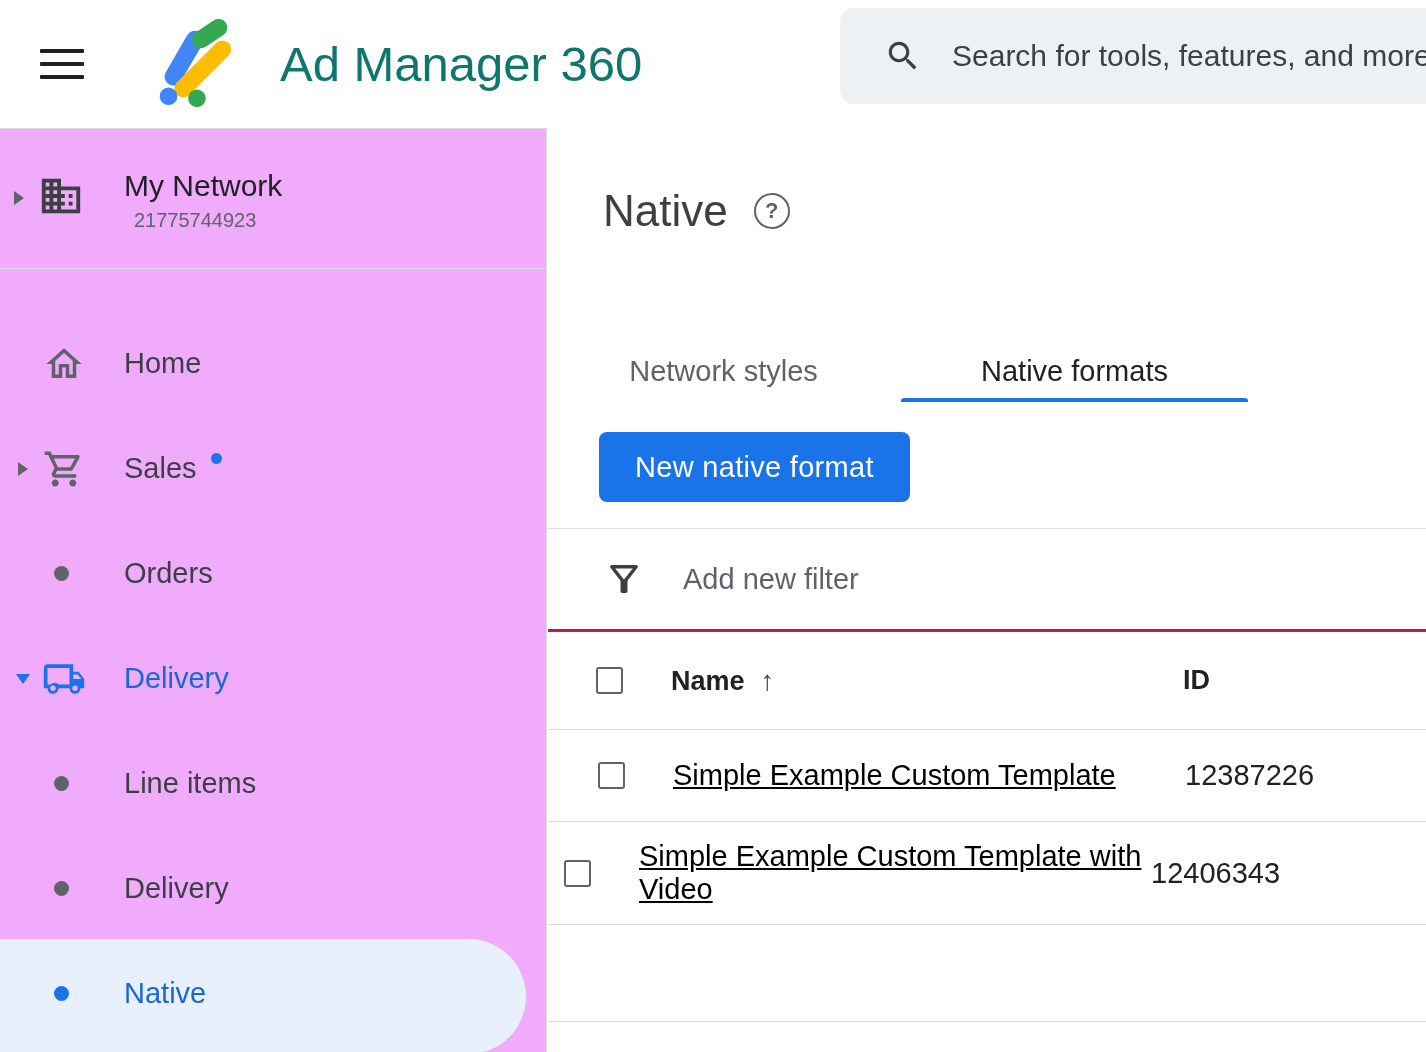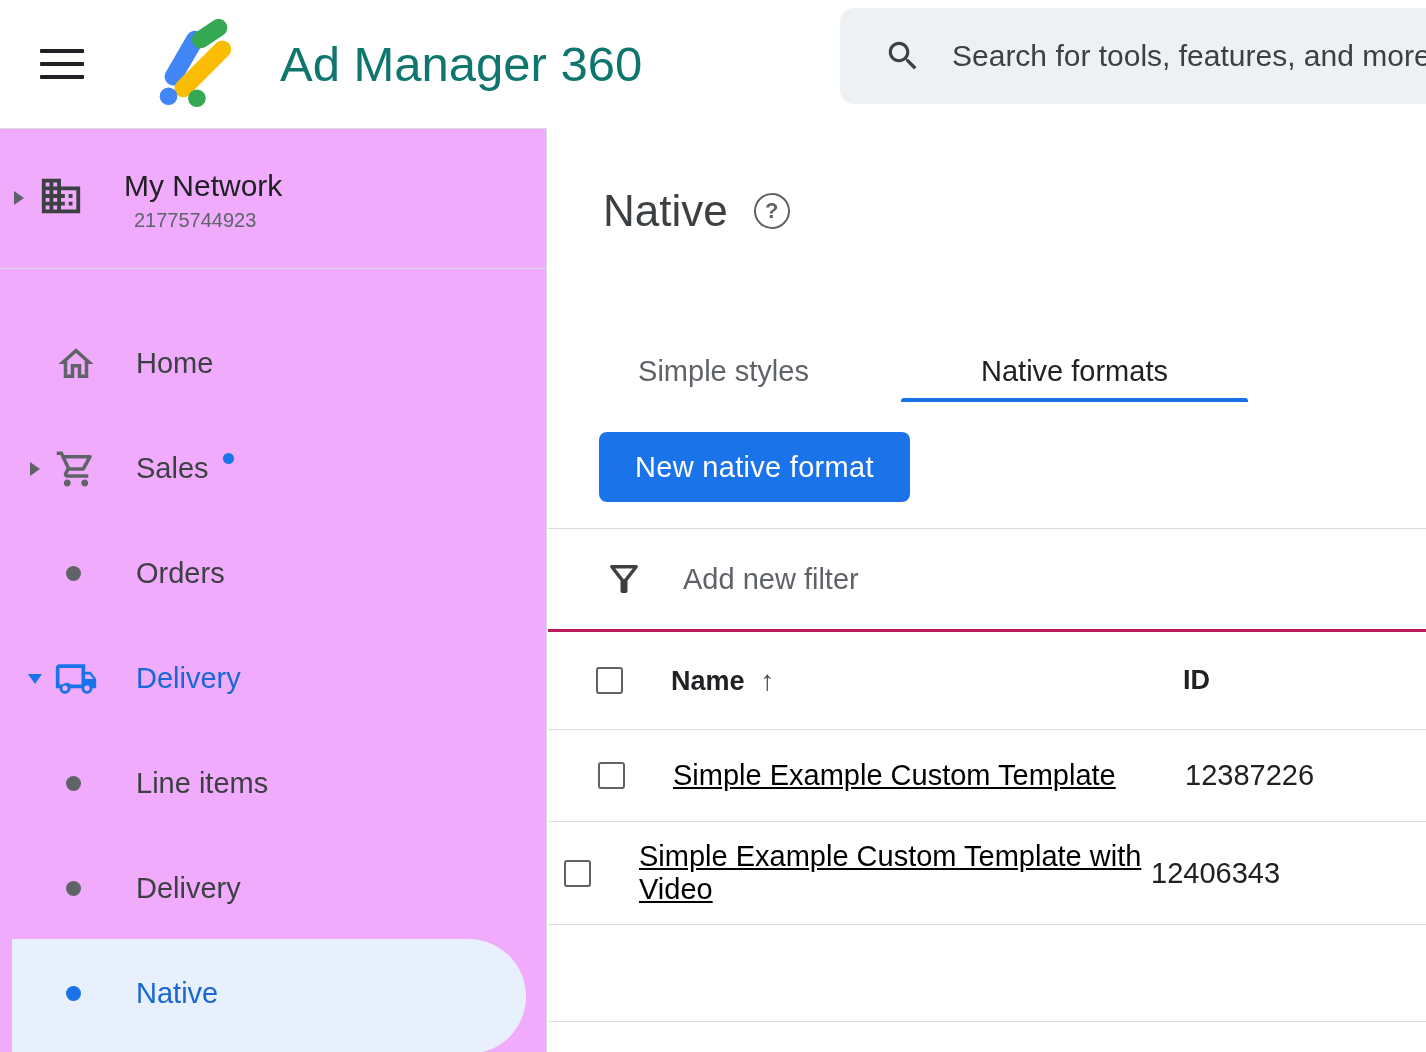--- a/index.html
+++ b/index.html
@@ -24,21 +24,21 @@
 
   
   .sidebar { position:absolute; left:0; top:128px; width:547px; bottom:0;
     border-right:1px solid #dadce0; border-top:1px solid #dadce0; background:#f0abfc; }
   .network { position:relative; height:140px; border-bottom:1px solid #dadce0; }
   .network .expander { position:absolute; left:14px; top:62px; }
   .network .bldg { position:absolute; left:38px; top:44px; }
   .network-name { position:absolute; left:124px; top:40px; font-size:30px; color:#202124; }
   .network-id { position:absolute; left:110px; top:80px; font-size:20px; color:#5f6368;margin-left:24px; }
 
-  .nav { padding-top:42px;margin-left:12px; }
+  .nav { padding-top:42px; }
   .nav-item { position:relative; height:105px; display:flex; align-items:center; cursor:pointer; }
   .nav-item .pill { position:absolute; left:0; right:20px; top:-2px; bottom:-8px;
     background:#e8f0fe; border-radius:0 58px 58px 0; z-index:0; }
   .nav-item > * { z-index:1; }
   .arrow-slot { position:absolute; left:12px; width:22px; display:flex; justify-content:center; }
   .icon-slot { position:absolute; left:40px; width:48px; display:flex; justify-content:center; }
   .bullet { position:absolute; left:54px; width:15px; height:15px; border-radius:50%; background:#5f6368; }
   .bullet.blue { background:#1a73e8; }
   .nav-label { margin-left:124px; font-size:29px; color:#3c4043; }
   .nav-label.blue { color:#1967d2; }
@@ -183,21 +183,21 @@
 </div>
 
 <div class="main">
 
   <div class="title-row">
     <span class="page-title">Native</span>
     <span class="help-circle">?</span>
   </div>
 
   <div class="tabs">
-    <div class="tab">Simple styles</div>
+    <div class="tab">Network styles</div>
     <div class="tab active">Native formats</div>
   </div>
 
   <button class="new-btn">New native format</button>
 
   <div class="table-area">
 
     <div class="filter-row">
       <svg width="42" height="42" viewBox="0 0 24 24">
         <path fill="#3c4043" d="M7 6h10l-5.01 6.3L7 6zm-2.75-.39C6.27 8.2 10 13 10 13v6c0 .55.45 1 1 1h2c.55 0 1-.45 1-1v-6s3.72-4.8 5.74-7.39C20.25 4.95 19.78 4 18.95 4H5.04c-.83 0-1.3.95-.79 1.61z"></path>

